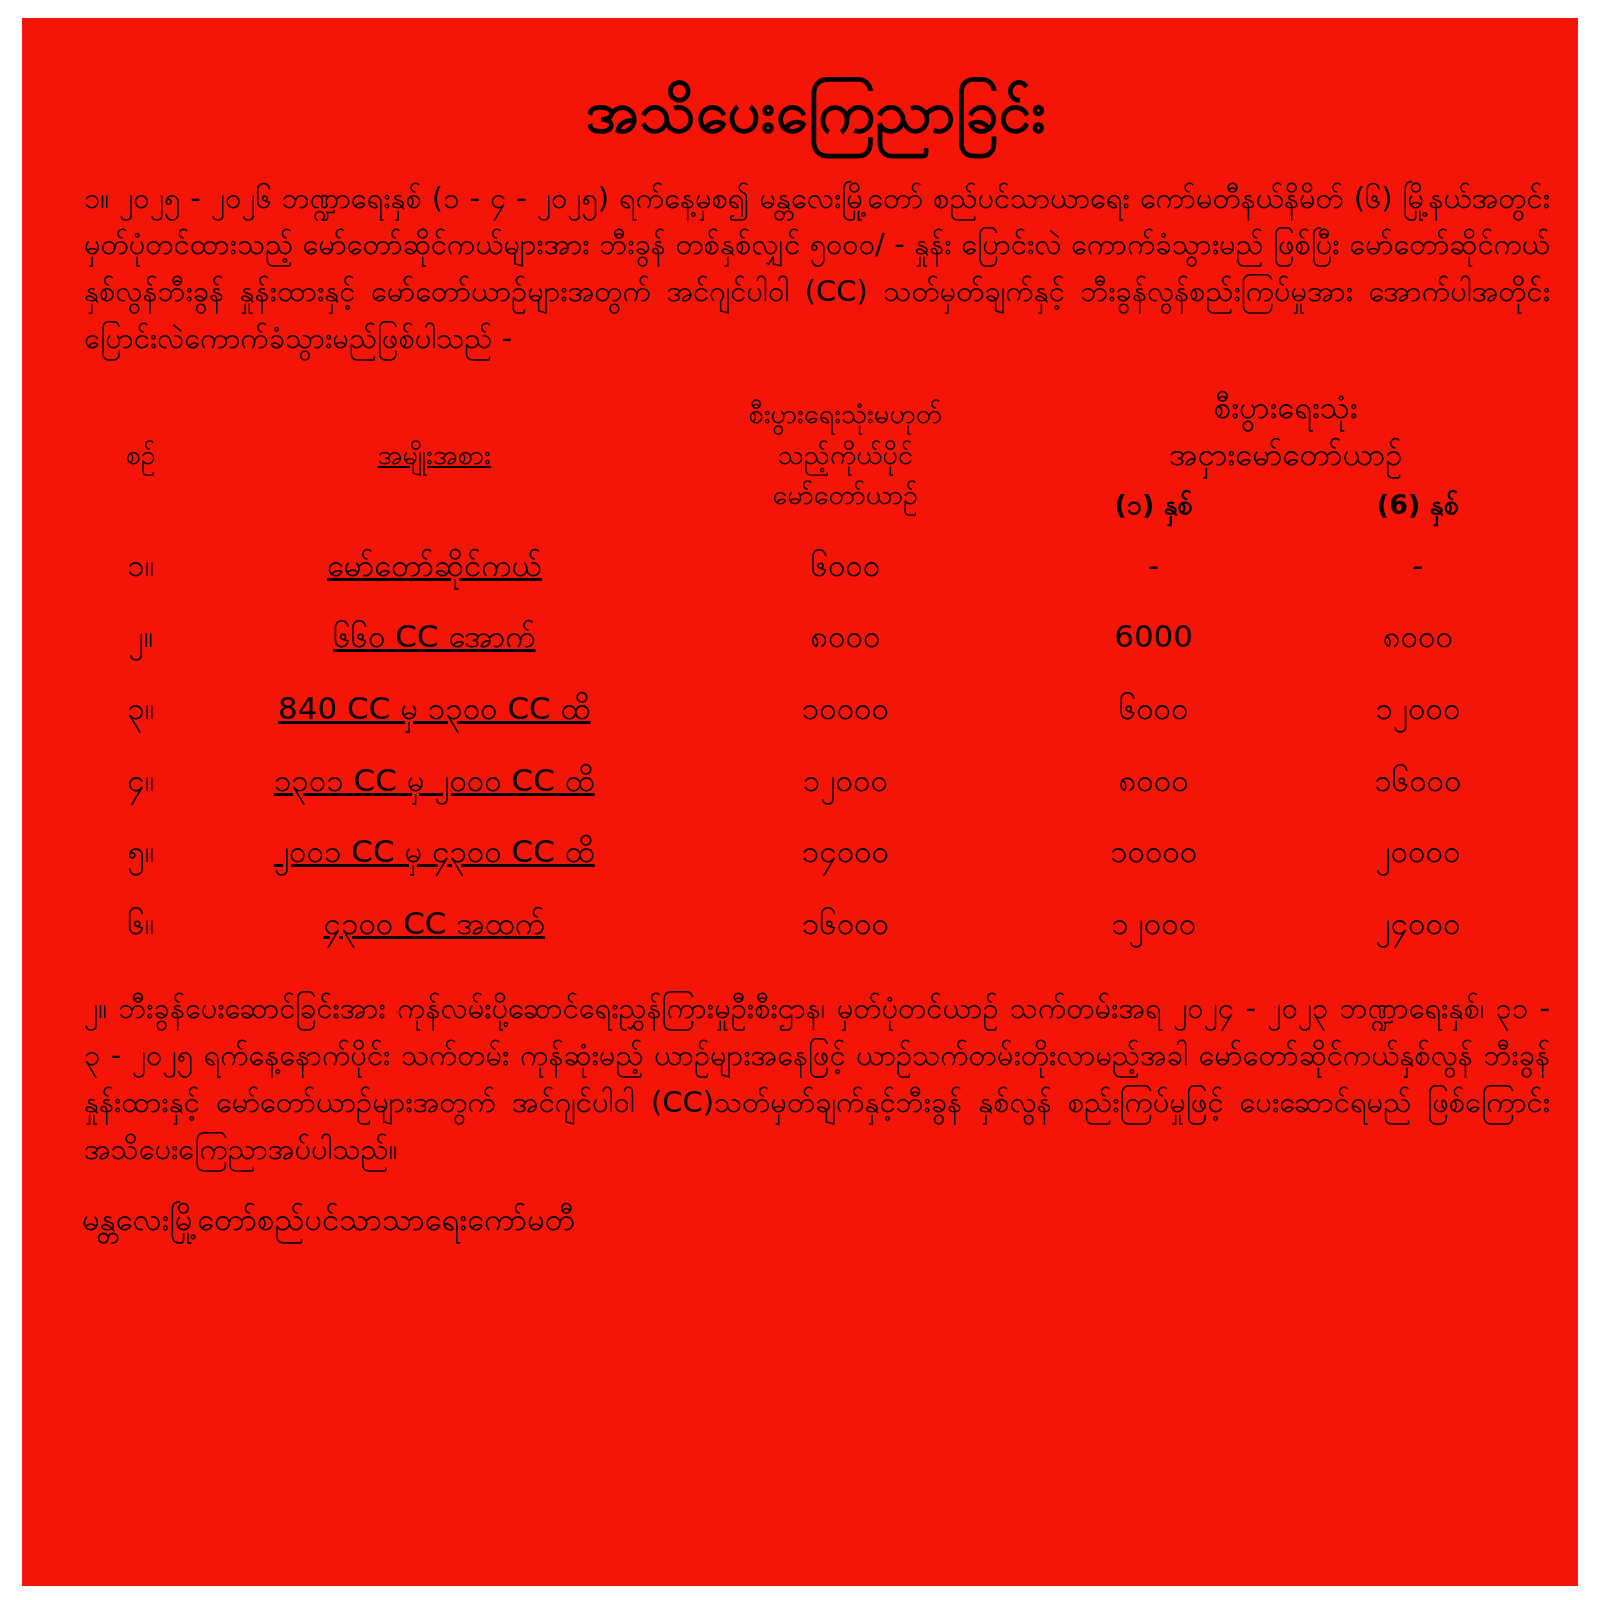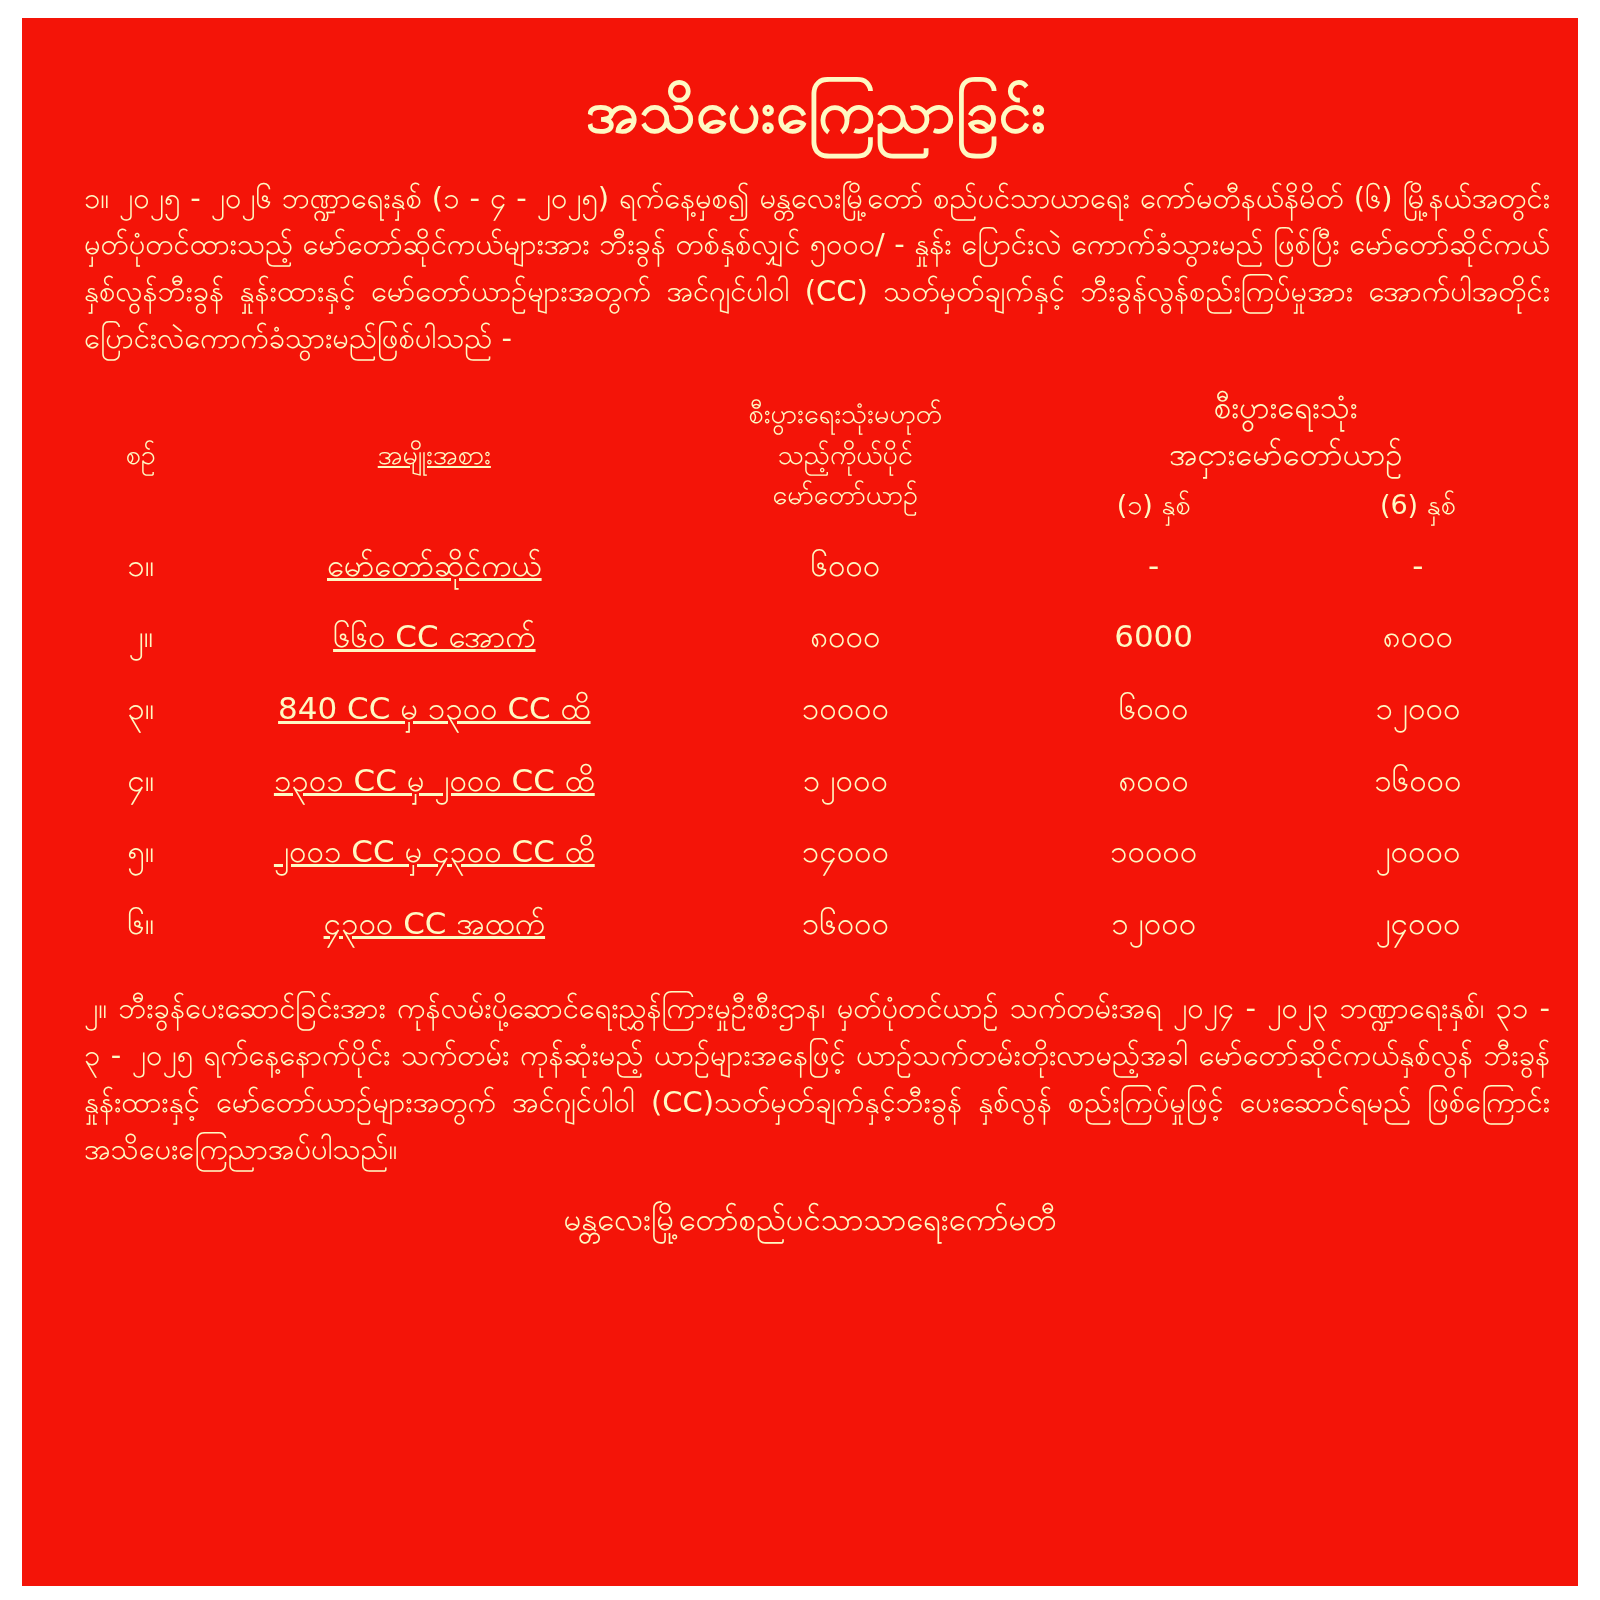--- a/index.html
+++ b/index.html
@@ -17,21 +17,21 @@
     width: 1600px;
     height: 1600px;
     padding: 18px 22px 14px 22px;
     background: #ffffff;
   }
   .poster {
     box-sizing: border-box;
     width: 100%;
     height: 100%;
     background: #f41408;
-    color: #fef9c3;
+    color: #000000;
     padding: 40px 28px 24px 60px;
     position: relative;
     overflow: hidden;
   }
   .title {
     text-align: center;
     font-size: 58px;
     line-height: 1.25;
     font-weight: 700;
     letter-spacing: 0.5px;
@@ -74,37 +74,37 @@
   .hdr-stack {
     display: block;
     text-align: center;
   }
   .hdr-group {
     text-align: center;
     font-size: 31px;
     line-height: 1.5;
   }
   .sub-row th {
-    font-weight: 400;
+    font-weight: 700;
     text-align: center;
     padding-top: 0;
   }
   tbody td {
     font-size: 31px;
     line-height: 2.05;
     white-space: nowrap;
   }
   tbody .col-type { padding-left: 40px; }
 
   .footer-note {
     margin-top: 26px;
   }
   .signature {
     margin-top: 26px;
-    text-align: center;
+    text-align: left;
     font-size: 31px;
     padding-right: 12px;
   }
 </style>
 </head>
 <body>
 
 <div class="page">
   <div class="poster">
 

